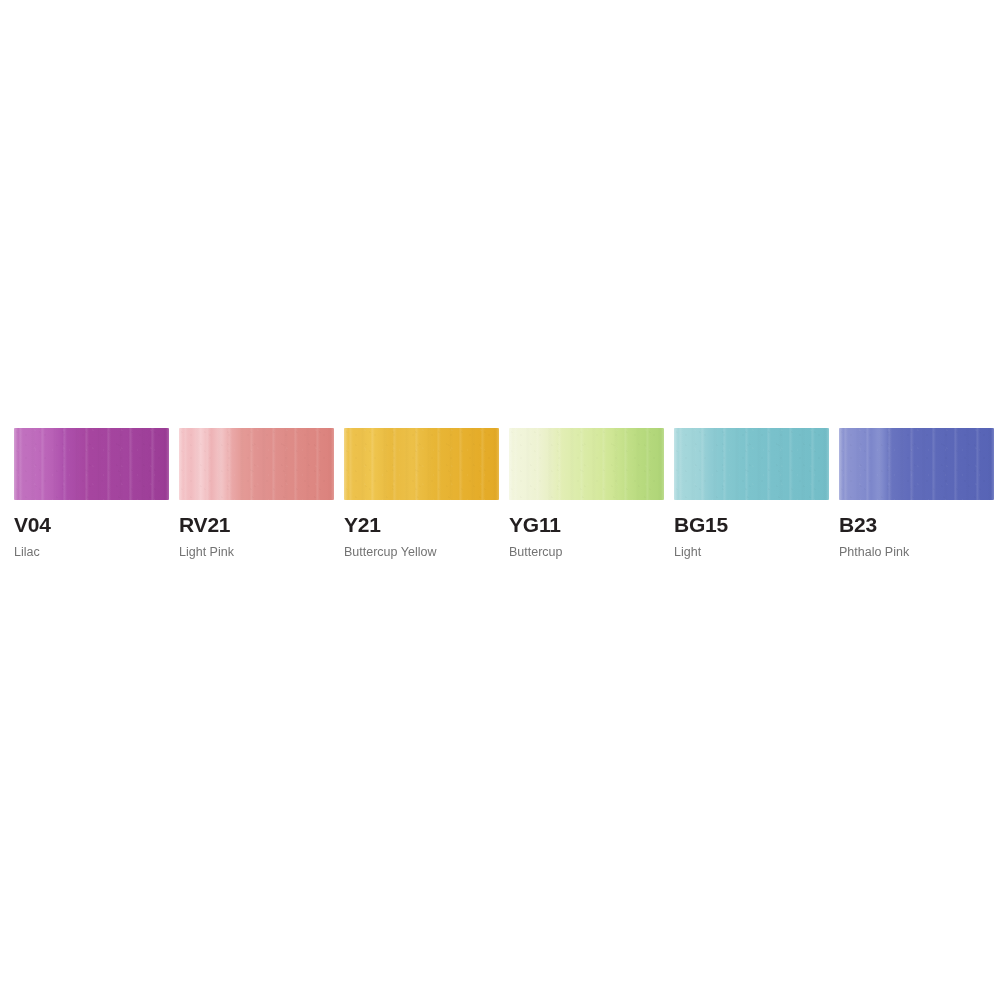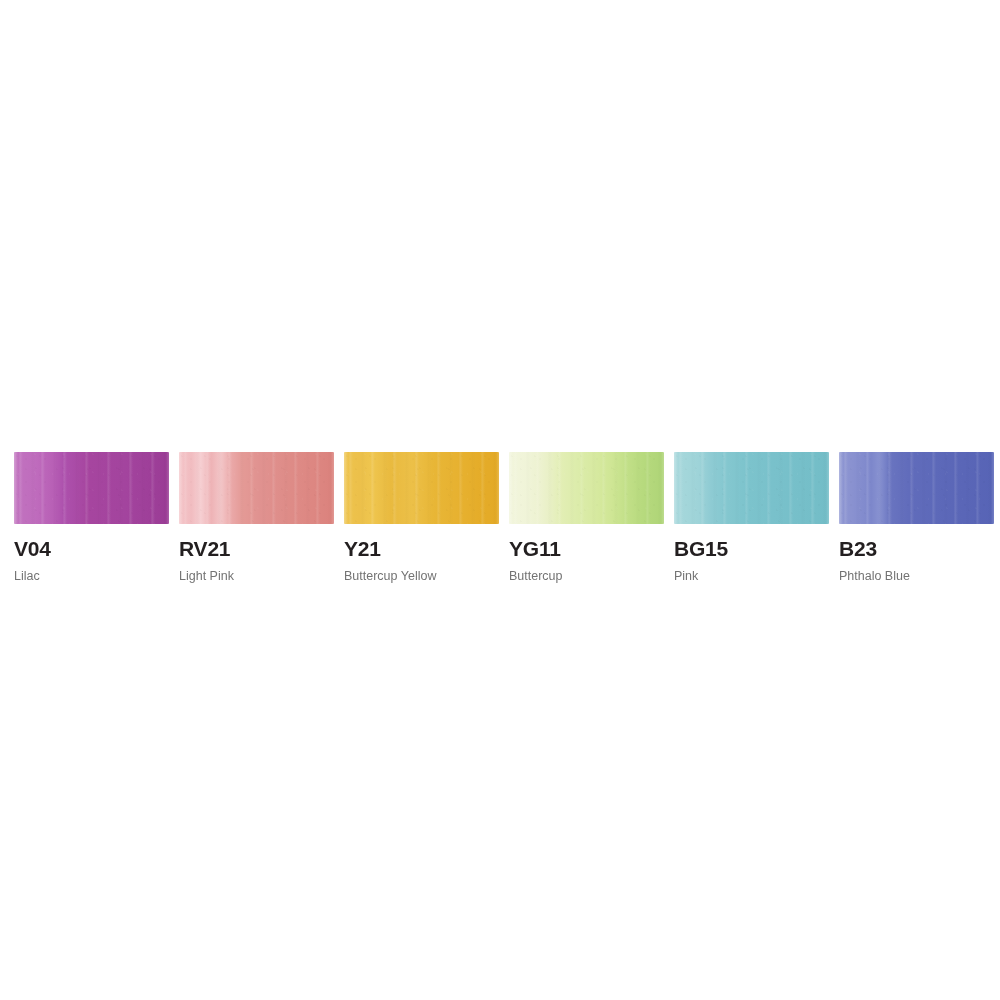--- a/index.html
+++ b/index.html
@@ -21,21 +21,21 @@
     position: relative;
     width: 1000px;
     height: 1000px;
     background: #ffffff;
   }
 
   
   .swatch-strip {
     position: absolute;
     left: 14px;
-    top: 452px;
+    top: 428px;
     width: 972px;
     display: flex;
     flex-direction: row;
     align-items: flex-start;
   }
 
   .swatch-cell {
     width: 155px;
     margin-right: 10px;
     position: relative;
@@ -161,27 +161,27 @@
       <div class="swatch-name">Buttercup</div>
     </div>
 
     <div class="swatch-cell">
       <div class="swatch-chip" style="background: linear-gradient(90deg, rgb(168, 216, 220) 0%, rgb(163, 214, 218) 8%, rgb(158, 211, 216) 16%, rgb(142, 203, 211) 24%, rgb(132, 199, 207) 34%, rgb(124, 195, 204) 48%, rgb(121, 193, 203) 64%, rgb(118, 191, 201) 82%, rgb(115, 189, 199) 100%);">
         <div class="streaks"></div>
         <div class="grain"></div>
         <div class="edge"></div>
       </div>
       <div class="swatch-code">BG15</div>
-      <div class="swatch-name">Pink</div>
+      <div class="swatch-name">Light</div>
     </div>
 
     <div class="swatch-cell">
       <div class="swatch-chip" style="background: linear-gradient(90deg, rgb(142, 150, 210) 0%, rgb(138, 146, 208) 8%, rgb(131, 140, 206) 15%, rgb(125, 135, 203) 21%, rgb(136, 146, 209) 26%, rgb(105, 116, 192) 33%, rgb(97, 108, 187) 45%, rgb(93, 105, 185) 62%, rgb(90, 102, 183) 80%, rgb(87, 100, 182) 100%);">
         <div class="streaks"></div>
         <div class="grain"></div>
         <div class="edge"></div>
       </div>
       <div class="swatch-code">B23</div>
-      <div class="swatch-name">Phthalo Blue</div>
+      <div class="swatch-name">Phthalo Pink</div>
     </div>
 
   </div>
 </div>
 
 </body></html>

